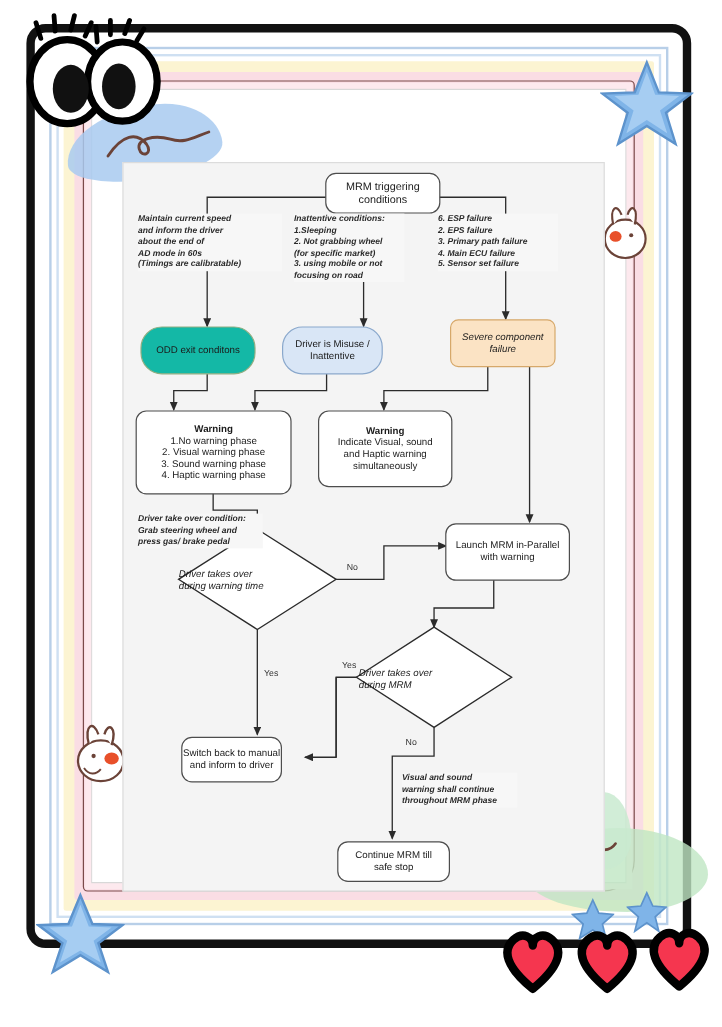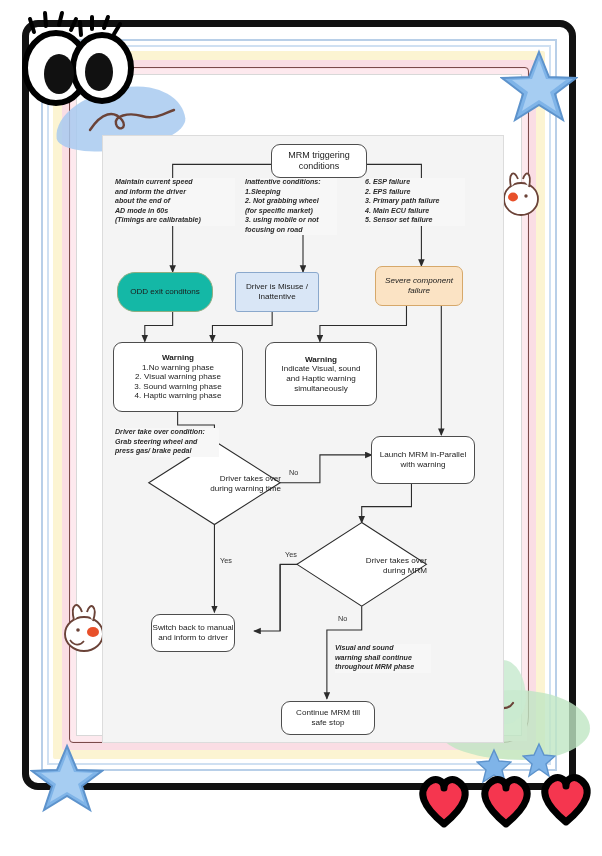--- a/index.html
+++ b/index.html
@@ -57,29 +57,29 @@
   #eyes{position:absolute;left:10px;top:6px;width:150px;height:116px;}
 
   
   #hearts{position:absolute;left:414px;top:768px;width:184px;height:62px;}
 
   
   .node{position:absolute;box-sizing:border-box;display:flex;align-items:center;
         justify-content:center;text-align:center;color:#1b1b1b;line-height:1.18;}
   .rbox{border:1px solid #4d4d4d;border-radius:9px;background:#fff;font-size:8.1px;}
   .rbox.green{background:#14b8a6;border-color:#8fae81;border-radius:18px;}
-  .rbox.blue{background:#d9e6f6;border-color:#8aa8cc;border-radius:3px;}
+  .rbox.blue{background:#d9e6f6;border-color:#8aa8cc;border-radius:17px;}
   .rbox.orange{background:#fbe3c4;border-color:#d6a86a;border-radius:7px;}
   .note{position:absolute;font-style:italic;font-weight:bold;font-size:7.1px;
         color:#2a2a2a;line-height:1.34;background:#f7f7f7;}
   .edge-label{position:absolute;font-size:7.3px;color:#333;}
   .warnhead{font-weight:bold;display:block;}
   .lines{position:absolute;left:0;top:0;width:100%;height:100%;pointer-events:none;}
   .diamond-txt{position:absolute;font-size:8.1px;text-align:center;color:#1b1b1b;
-        line-height:1.2;display:flex;align-items:flex-end;justify-content:center;}
+        line-height:1.2;display:flex;align-items:flex-start;justify-content:center;font-style:italic;}
 </style>
 </head>
 <body>
 
 <div id="frame-outer">
   <div id="frame-white"></div>
   <div id="frame-blue"></div>
   <div id="frame-blue2"></div>
   <div id="frame-yellow"></div>
   <div id="frame-pink"></div>

